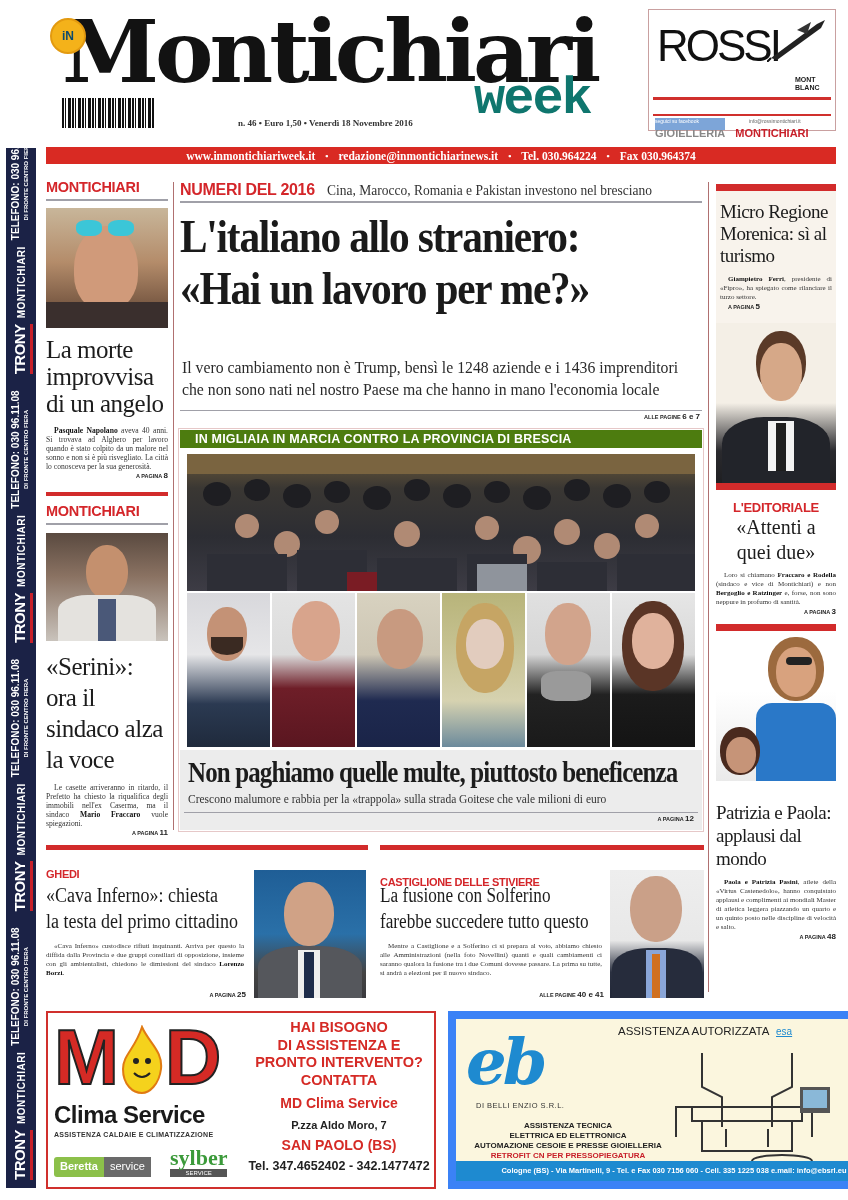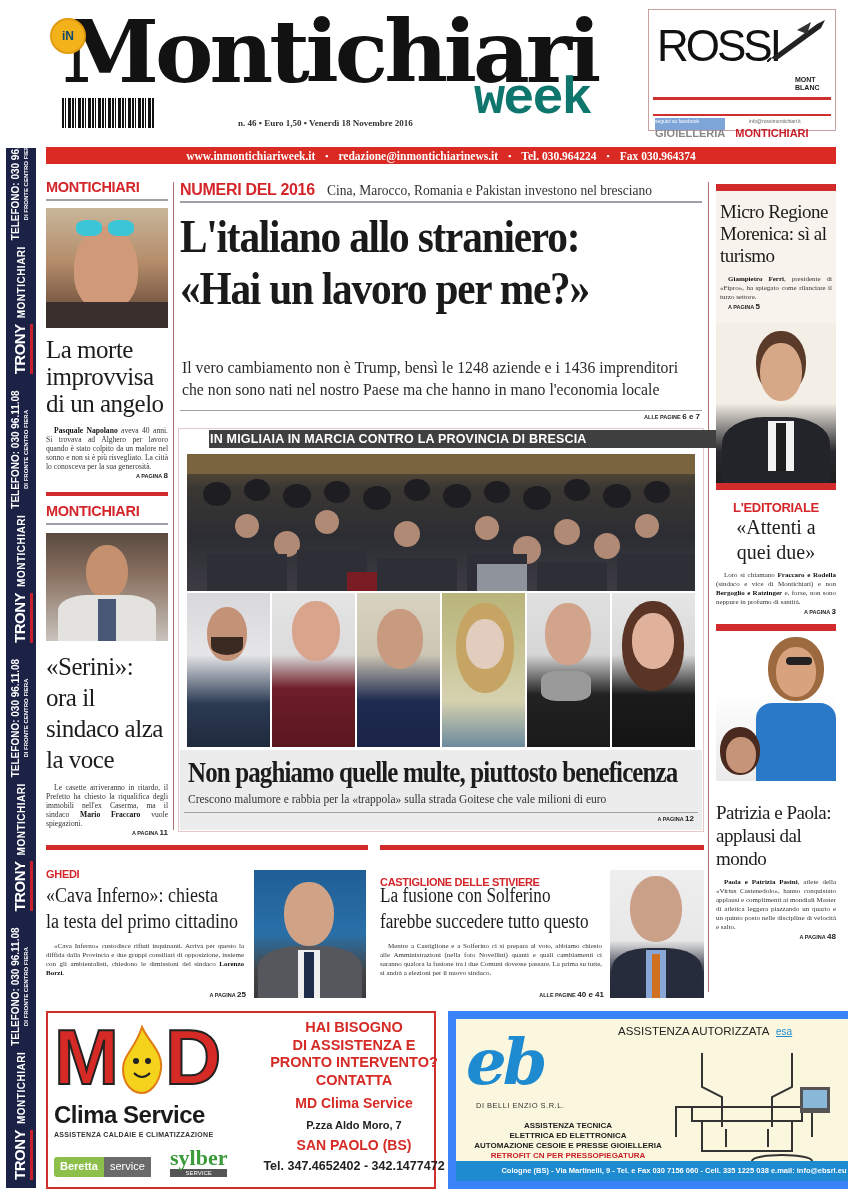--- a/index.html
+++ b/index.html
@@ -54,21 +54,21 @@
   .body-small b { color: #111; }
   .page-ref { font-family: "Liberation Sans", sans-serif; font-size: 5.5px; font-weight: bold; text-align: right; color: #222; }
   .page-ref b { font-size: 8px; }
 
   .vsep { width: 1px; background: #b07070; }
 
   
   .main-kicker-row { left: 180px; top: 181px; width: 520px; height: 20px; display: flex; align-items: baseline; gap: 12px; white-space: nowrap; }
   .main-headline { left: 180px; top: 210px; width: 522px; font-family: "Liberation Serif", serif; font-weight: bold; font-size: 47px; line-height: 52px; letter-spacing: -1.4px; transform: scaleX(0.88); transform-origin: left; white-space: nowrap; }
   .main-deck { left: 182px; top: 356px; width: 518px; font-family: "Liberation Serif", serif; font-size: 17.5px; line-height: 22px; color: #2a2a2a; transform: scaleX(0.9); transform-origin: left; white-space: nowrap; }
-  .banner-red { left: 180px; top: 430px; width: 522px; height: 18px; background: #404040; color: #fff; font-family: "Liberation Sans", sans-serif; font-weight: bold; font-size: 12.5px; padding-left: 1px; line-height: 18px; letter-spacing: 0.2px; white-space: nowrap; margin-left: 29px; }
+  .banner-red { left: 180px; top: 430px; width: 522px; height: 18px; background: #4d7c0f; color: #fff; font-family: "Liberation Sans", sans-serif; font-weight: bold; font-size: 12.5px; padding-left: 15px; line-height: 18px; letter-spacing: 0.2px; white-space: nowrap; }
   .crowd-photo { left: 187px; top: 454px; width: 508px; height: 137px; background: linear-gradient(180deg, #6c5a3a 0%, #3a3733 25%, #2c2d33 60%, #3d3c45 100%); overflow: hidden; }
   .portraits { left: 187px; top: 593px; width: 508px; height: 154px; display: flex; gap: 2px; }
   .portrait { flex: 1; position: relative; overflow: hidden; }
   .subhead-grey { left: 180px; top: 750px; width: 522px; height: 80px; background: #ececec; }
 
   
   .col-right { left: 716px; top: 184px; width: 120px; }
 </style>
 </head>
 <body>
@@ -359,21 +359,21 @@
   <div style="position:absolute;left:6px;top:88px;font-family:'Liberation Sans',sans-serif;font-weight:bold;font-size:24px;color:#1a1a1a;letter-spacing:-0.5px;">Clima Service</div>
   <div style="position:absolute;left:6px;top:118px;font-family:'Liberation Sans',sans-serif;font-size:7px;font-weight:bold;color:#333;letter-spacing:0.3px;">ASSISTENZA CALDAIE E CLIMATIZZAZIONE</div>
   <div style="position:absolute;left:6px;top:144px;width:110px;height:20px;display:flex;border-radius:3px;overflow:hidden;font-family:'Liberation Sans',sans-serif;font-size:11px;font-weight:bold;color:#fff;">
     <span style="background:#8cc04a;padding:3px 6px;">Beretta</span>
     <span style="background:#6a6a6a;padding:3px 6px;font-weight:normal;">service</span>
   </div>
   <div style="position:absolute;left:122px;top:134px;text-align:center;">
     <div style="font-family:'Liberation Serif',serif;font-weight:bold;font-size:22px;color:#3b9a3a;line-height:22px;">sylber</div>
     <div style="background:#555;color:#fff;font-size:6px;font-family:'Liberation Sans',sans-serif;padding:1px 4px;">SERVICE</div>
   </div>
-  <div style="position:absolute;left:211px;top:6px;width:190px;text-align:center;font-family:'Liberation Sans',sans-serif;font-weight:bold;color:#d52a25;font-size:14.5px;line-height:17.5px;">
+  <div style="position:absolute;left:196px;top:6px;width:190px;text-align:center;font-family:'Liberation Sans',sans-serif;font-weight:bold;color:#d52a25;font-size:14.5px;line-height:17.5px;">
     <div>HAI BISOGNO</div>
     <div>DI ASSISTENZA E</div>
     <div>PRONTO INTERVENTO?</div>
     <div>CONTATTA</div>
     <div style="margin-top:6px;font-size:14px;">MD Clima Service</div>
     <div style="margin-top:4px;color:#222;font-size:11px;">P.zza Aldo Moro, 7</div>
     <div style="margin-top:3px;font-size:14px;">SAN PAOLO (BS)</div>
     <div style="margin-top:3px;color:#222;font-size:12.5px;white-space:nowrap;">Tel. 347.4652402 - 342.1477472</div>
   </div>
 </div>

